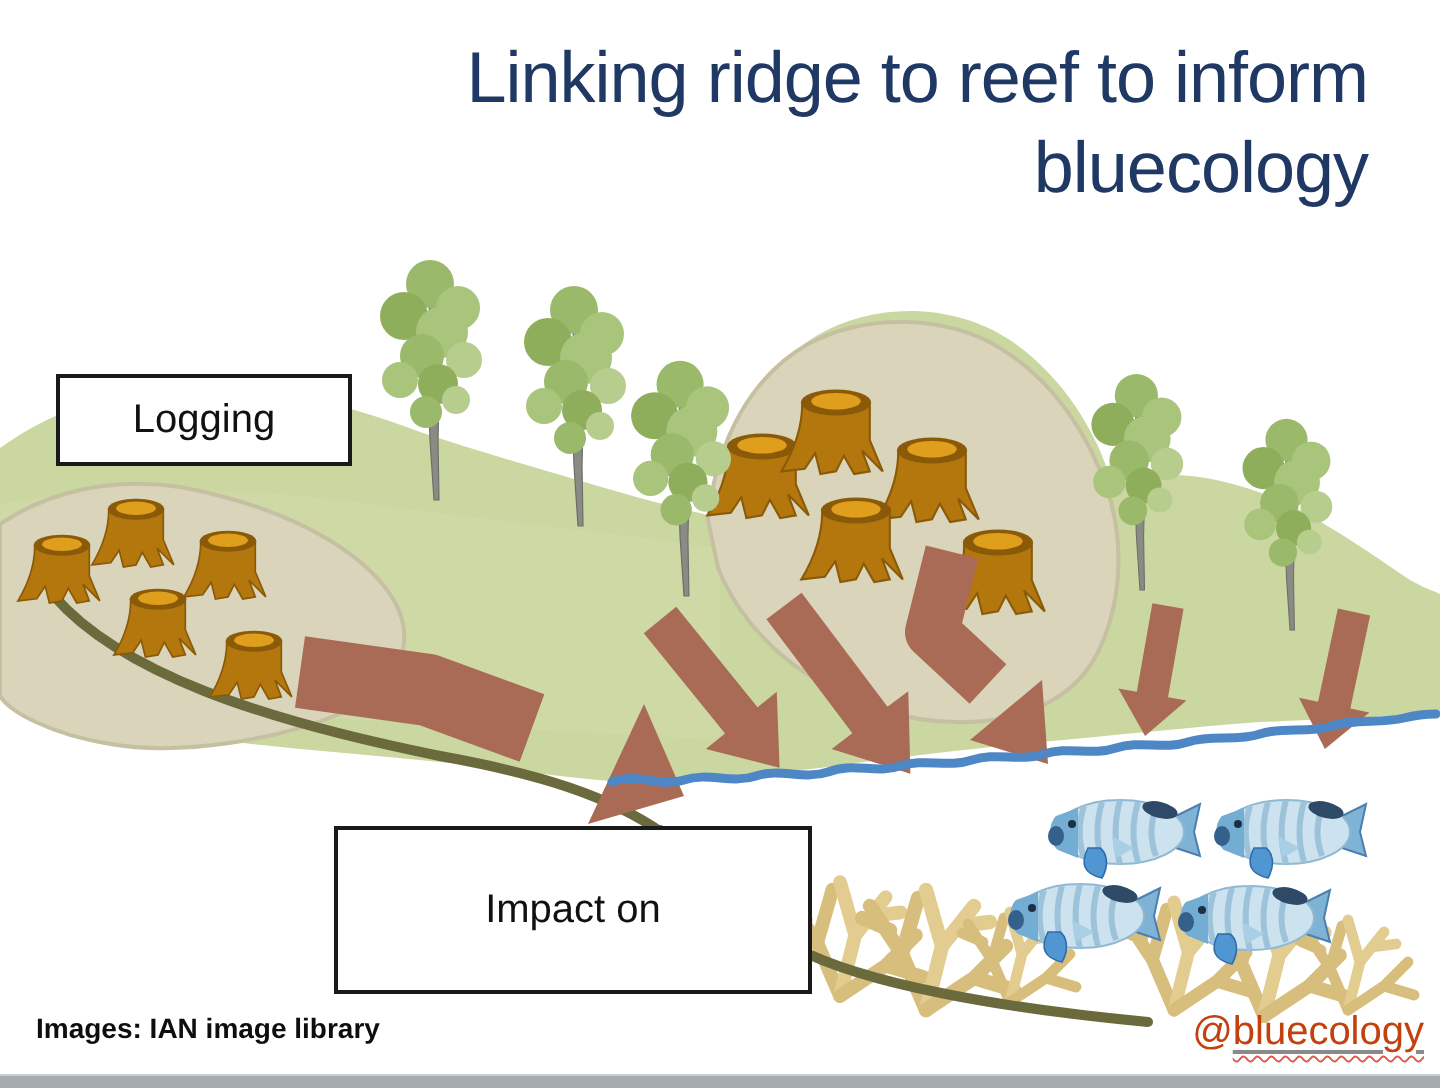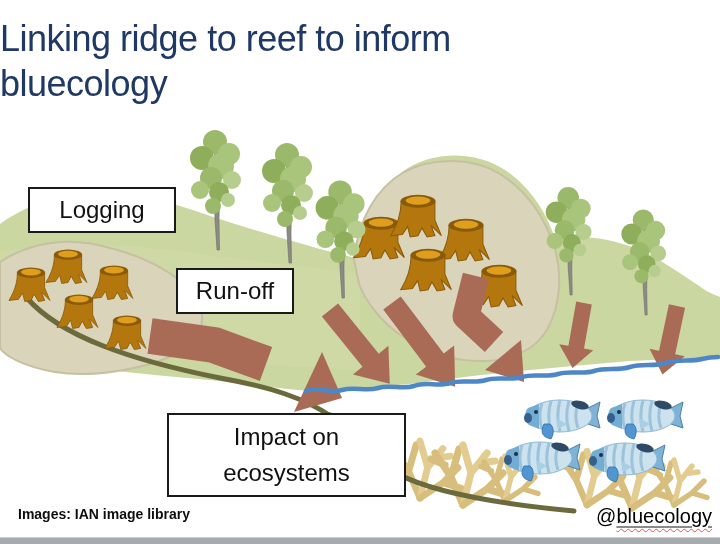--- a/index.html
+++ b/index.html
@@ -1,37 +1,37 @@
 <!DOCTYPE html>
 <html><head>
 <meta charset="utf-8">
 <style>
   html,body{margin:0;padding:0;background:#ffffff;}
   #slide{
     position:relative;width:720px;height:545px;background:#ffffff;overflow:hidden;
     font-family:"Liberation Sans", sans-serif;
   }
   #title{
-    position:absolute;top:16px;left:0;width:684px;text-align:left;
+    position:absolute;top:16px;left:0;width:684px;text-align:right;
     color:#1f3864;font-size:36px;line-height:45px;font-weight:500;letter-spacing:-0.5px;
   }
   #diagram-canvas{position:absolute;left:0;top:0;width:720px;height:545px;}
   .label-box{
     position:absolute;background:#ffffff;border:2.5px solid #1a1a1a;
     color:#111111;text-align:center;display:flex;flex-direction:column;
-    align-items:center;justify-content:center;font-size:24px;line-height:36px;
+    align-items:center;justify-content:center;font-size:20px;line-height:36px;
   }
   #logging-box{left:28px;top:187px;width:144px;height:42px;}
   #runoff-box{left:176px;top:268px;width:114px;height:42px;}
   #impact-box{left:167px;top:413px;width:235px;height:80px;}
   #credit{
     position:absolute;left:18px;top:506px;font-size:14px;font-weight:bold;color:#0e0e0e;
   }
   #handle{
-    position:absolute;right:8px;top:505px;font-size:20px;color:#000000;
+    position:absolute;right:8px;top:505px;font-size:20px;color:#c2410c;
   }
   #handle .squiggly{text-decoration:underline wavy #e2574c 1px;text-underline-offset:5px;}
   #handle .underlined{text-decoration:underline solid #8a8a8a;text-underline-offset:3px;}
   #bottom-bar{
     position:absolute;left:0;top:537px;width:720px;height:6px;background:#a6abb0;
     border-top:1px solid #c9cdd0;
   }
 </style>
 </head>
 <body>
@@ -147,25 +147,21 @@
 
     <use href="#fish" transform="translate(560,416)"></use>
     <use href="#fish" transform="translate(643,416)"></use>
     <use href="#fish" transform="translate(540,458)"></use>
     <use href="#fish" transform="translate(625,459)"></use>
   </svg>
 
   <div class="label-box" id="logging-box">
     <span>Logging</span>
   </div>
-  <div class="label-box" id="runoff-box">
-    <span>Run-off</span>
-  </div>
   <div class="label-box" id="impact-box">
     <span>Impact on</span>
-    <span>ecosystems</span>
   </div>
 
   <div id="credit">Images: IAN image library</div>
   <div id="handle"><span>@</span><span class="squiggly"><span class="underlined">bluecology</span></span></div>
 
   <div id="bottom-bar"></div>
 </div>
 
 </body></html>

